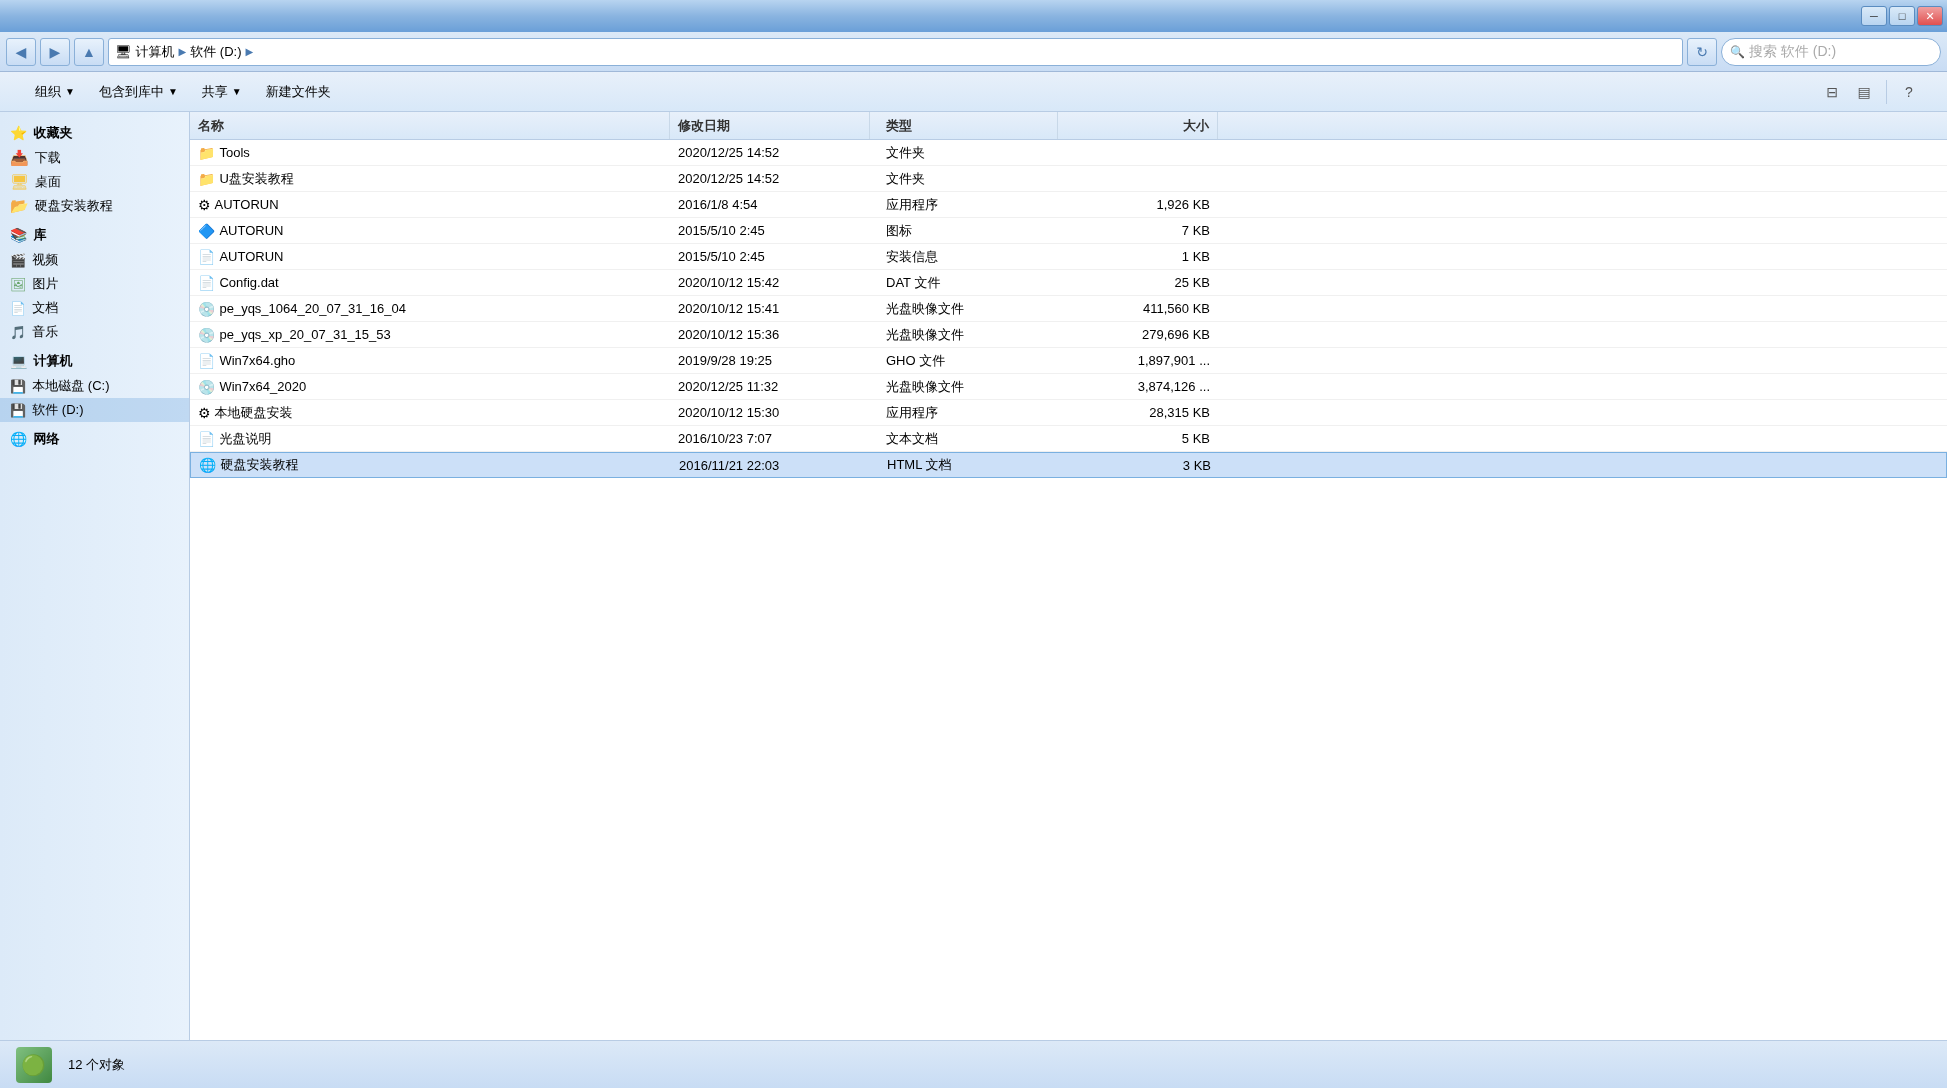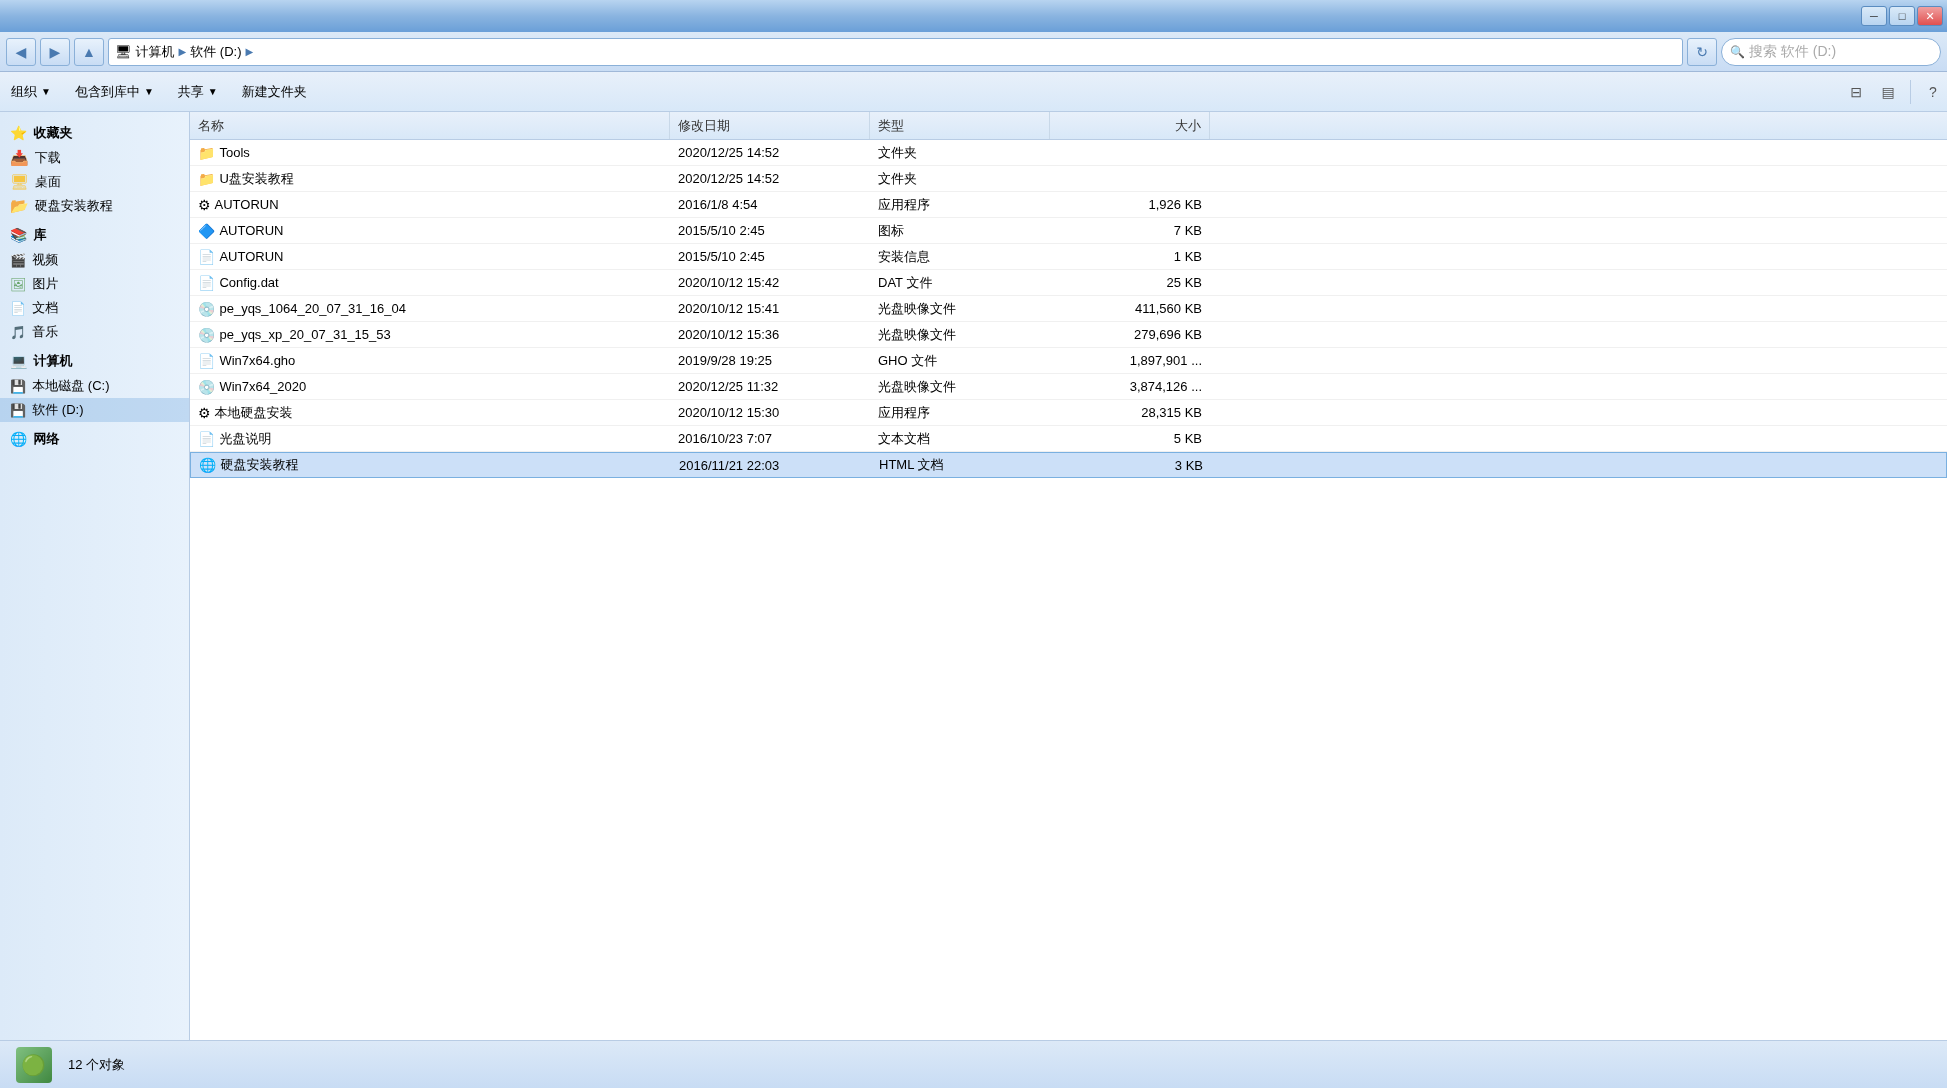--- a/index.html
+++ b/index.html
@@ -110,21 +110,21 @@
       color: #888;
       font-size: 12px;
     }
 
     
     .toolbar {
       height: 40px;
       background: linear-gradient(to bottom, #e8f0fa 0%, #d8e8f8 100%);
       display: flex;
       align-items: center;
-      padding: 0 0;
+      padding: 0 24px;
       gap: 2px;
       border-bottom: 1px solid #b8cce4;
     }
     .toolbar-btn {
       height: 30px;
       padding: 0 10px;
       border: 1px solid transparent;
       border-radius: 3px;
       background: transparent;
       cursor: pointer;
@@ -219,31 +219,32 @@
     .filelist-header {
       display: flex;
       align-items: center;
       height: 28px;
       background: linear-gradient(to bottom, #e8f0fa, #d8e8f8);
       border-bottom: 1px solid #b8cce4;
       font-size: 13px;
       color: #333;
       cursor: pointer;
       user-select: none;
+      font-weight: bold;
     }
     .filelist-header .col {
       padding: 0 8px;
       height: 100%;
       display: flex;
       align-items: center;
       border-right: 1px solid #c8d8e8;
     }
     .col-name { width: 480px; }
     .col-date { width: 200px; }
-    .col-type { width: 180px; }
+    .col-type { width: 180px; margin-left: 8px; }
     .col-size { width: 160px; justify-content: flex-end; padding-right: 16px; }
 
     .file-row {
       display: flex;
       align-items: center;
       height: 26px;
       font-size: 13px;
       cursor: pointer;
       border-bottom: 1px solid #f0f0f0;
     }

